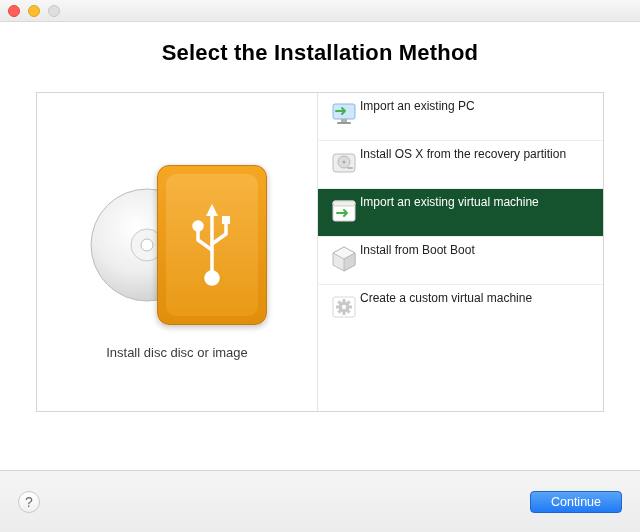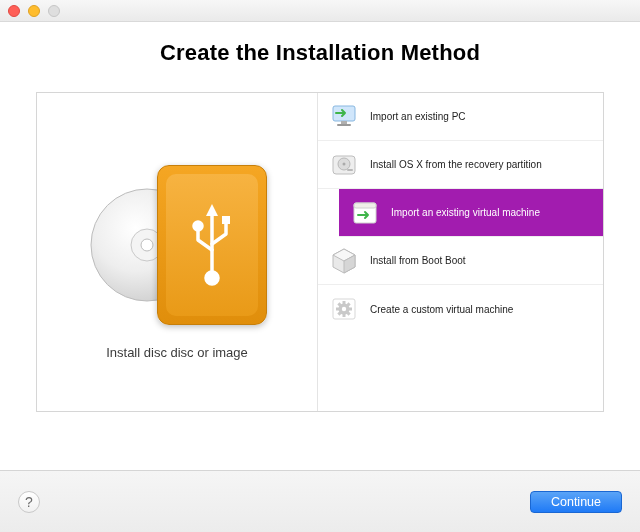--- a/index.html
+++ b/index.html
@@ -79,40 +79,39 @@
     font-size: 13px;
     color:#3b3b3b;
   }
   .options {
     width: 285px;
     display:flex;
     flex-direction: column;
   }
   .opt {
     display:flex;
-    align-items:center;
-    gap:10px;
+    align-items:flex-start;
+    gap:0;
     padding: 6px 10px;
     border-bottom: 1px solid #eee;
     min-height: 48px;
-    font-size: 10px;
+    font-size: 12px;
     color:#222;
     cursor: pointer;
   }
   .opt:last-child { border-bottom: none; }
   .opt .icon-box {
     width:32px; height:32px;
     flex-shrink:0;
     display:flex; align-items:center; justify-content:center;
     font-size:22px;
   }
   .opt.selected {
-    background: #a21caf;
+    background: #14532d;
     color: #fff;
-    margin-left: 21px;
   }
   .footer {
     position:absolute;
     left:0; right:0; bottom:0;
     height:62px;
     background: linear-gradient(#f5f5f5,#ececec);
     border-top: 1px solid #d5d5d5;
     display:flex;
     align-items:center;
     padding: 0 18px;
@@ -147,21 +146,21 @@
 </head>
 <body>
 
 <div class="titlebar">
   <div class="traffic t-close"></div>
   <div class="traffic t-min"></div>
   <div class="traffic t-max"></div>
 </div>
 
 <div class="header">
-  <h1>Create the Installation Method</h1>
+  <h1>Select the Installation Method</h1>
 </div>
 
 <div class="content">
   <div class="left">
     <div class="left-illus">
       <svg class="disc" viewBox="0 0 120 120">
         <defs>
           <radialGradient id="dg" cx="40%" cy="35%" r="70%">
             <stop offset="0%" stop-color="#ffffff"></stop>
             <stop offset="55%" stop-color="#eeeeee"></stop>

